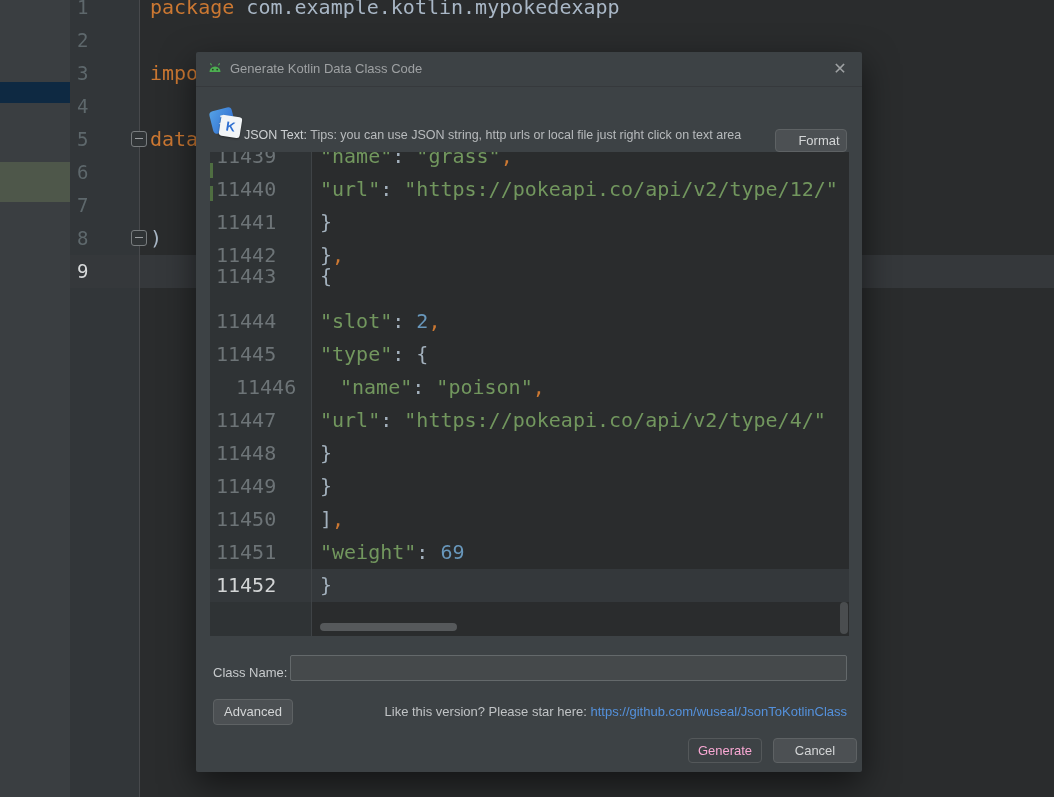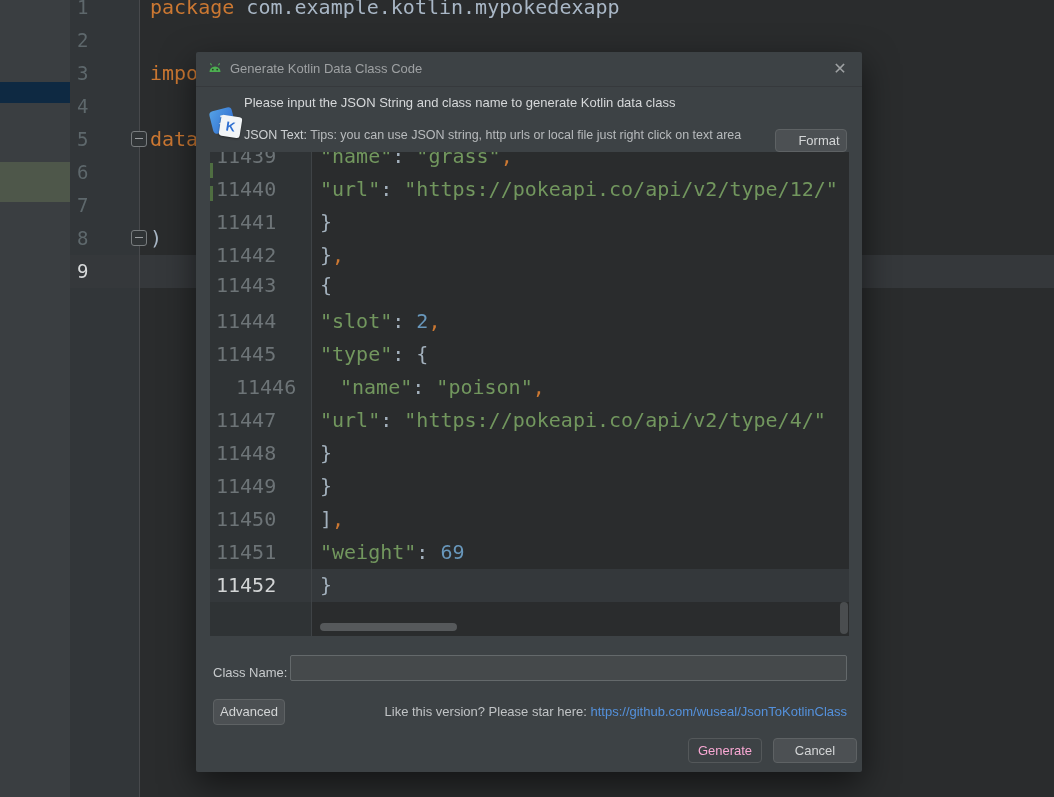--- a/index.html
+++ b/index.html
@@ -57,21 +57,21 @@
   .tok-s{color:#72975e;} .tok-p{color:#a3b1bd;} .tok-n{color:#6897bb;} .tok-c{color:#cc7832;}
   .vcs-tick{position:absolute;left:0;width:3px;height:15px;background:#4f6e41;}
   .hscroll-thumb{position:absolute;left:110px;top:471px;width:137px;height:8px;background:#56595b;border-radius:4px;}
   .vscroll-thumb{position:absolute;left:630px;top:450px;width:8px;height:32px;background:#4a4d4f;border-radius:4px;}
 
   
   .classname-label{position:absolute;left:17px;top:608px;height:26px;line-height:26px;font-size:13px;color:#c7cacc;}
   .classname-input{position:absolute;left:94px;top:603px;width:557px;height:26px;box-sizing:border-box;
                    background:#45494b;border:1px solid #64696b;border-radius:2px;color:#dcdee0;
                    font-family:"Liberation Sans",sans-serif;font-size:13px;padding:0 6px;outline:none;}
-  .advanced-btn{position:absolute;left:17px;top:647px;width:72px;height:26px;line-height:24px;}
+  .advanced-btn{position:absolute;left:17px;top:647px;width:80px;height:26px;line-height:24px;}
   .star-row{position:absolute;left:150px;top:647px;width:501px;height:26px;line-height:26px;
             font-size:13px;color:#c0c3c5;text-align:right;white-space:nowrap;}
   .star-row a{color:#5491dc;text-decoration:none;}
   .generate-btn{position:absolute;left:492px;top:686px;width:74px;height:25px;line-height:23px;
                 background:transparent;border-color:#54585a;color:#f9a8d4;}
   .cancel-btn{position:absolute;left:577px;top:686px;width:84px;height:25px;line-height:23px;}
 </style>
 </head>
 <body>
 
@@ -101,38 +101,37 @@
         <circle cx="10.2" cy="8.6" r="0.85" fill="#2a2c2d"></circle>
       </svg>
       <span class="dlg-title">Generate Kotlin Data Class Code</span>
       <span class="close-x">✕</span>
     </div>
 
     <div class="jk-icon">
       <div class="jk-back">J</div>
       <div class="jk-front">K</div>
     </div>
-    <div class="dlg-header">Please input the JSON String and class name to generate Kotlin data class</div>
     <div class="dlg-tips">
       <span class="lbl">JSON Text:</span>
       <span> </span>
       <span>Tips: you can use JSON string, http urls or local file just right click on text area</span>
     </div>
     <div class="btn format-btn">Format</div>
 
     <div class="ta" id="json-ta">
       <div class="ta-numcol"></div>
       <div class="ta-rowhl" id="ta-rowhl" style="top: 417px;"></div>
       <div class="ta-numsep"></div>
       <div id="ta-rows">
           <div class="ta-row" style="top: -12px;"><span class="ta-num">11439</span><span class="ta-text"><span class="tok-s">"name"</span><span class="tok-p">: </span><span class="tok-s">"grass"</span><span class="tok-c">,</span></span></div>
           <div class="ta-row" style="top: 21px;"><span class="ta-num">11440</span><span class="ta-text"><span class="tok-s">"url"</span><span class="tok-p">: </span><span class="tok-s">"https://pokeapi.co/api/v2/type/12/"</span></span></div>
           <div class="ta-row" style="top: 54px;"><span class="ta-num">11441</span><span class="ta-text"><span class="tok-p">}</span></span></div>
           <div class="ta-row" style="top: 87px;"><span class="ta-num">11442</span><span class="ta-text"><span class="tok-p">}</span><span class="tok-c">,</span></span></div>
-          <div class="ta-row" style="top: 117px; padding-left: 48px;"><span class="ta-num">11443</span><span class="ta-text"><span class="tok-p">{</span></span></div>
+          <div class="ta-row" style="top: 108px; padding-left: 48px;"><span class="ta-num">11443</span><span class="ta-text"><span class="tok-p">{</span></span></div>
           <div class="ta-row" style="top: 153px;"><span class="ta-num">11444</span><span class="ta-text"><span class="tok-s">"slot"</span><span class="tok-p">: </span><span class="tok-n">2</span><span class="tok-c">,</span></span></div>
           <div class="ta-row" style="top: 186px;"><span class="ta-num">11445</span><span class="ta-text"><span class="tok-s">"type"</span><span class="tok-p">: {</span></span></div>
           <div class="ta-row" style="top: 219px; margin-left: 20px;"><span class="ta-num">11446</span><span class="ta-text"><span class="tok-s">"name"</span><span class="tok-p">: </span><span class="tok-s">"poison"</span><span class="tok-c">,</span></span></div>
           <div class="ta-row" style="top: 252px;"><span class="ta-num">11447</span><span class="ta-text"><span class="tok-s">"url"</span><span class="tok-p">: </span><span class="tok-s">"https://pokeapi.co/api/v2/type/4/"</span></span></div>
           <div class="ta-row" style="top: 285px;"><span class="ta-num">11448</span><span class="ta-text"><span class="tok-p">}</span></span></div>
           <div class="ta-row" style="top: 318px;"><span class="ta-num">11449</span><span class="ta-text"><span class="tok-p">}</span></span></div>
           <div class="ta-row" style="top: 351px;"><span class="ta-num">11450</span><span class="ta-text"><span class="tok-p">]</span><span class="tok-c">,</span></span></div>
           <div class="ta-row" style="top: 384px;"><span class="ta-num">11451</span><span class="ta-text"><span class="tok-s">"weight"</span><span class="tok-p">: </span><span class="tok-n">69</span></span></div>
           <div class="ta-row current" style="top: 417px;"><span class="ta-num">11452</span><span class="ta-text"><span class="tok-p">}</span></span></div>
         </div>

